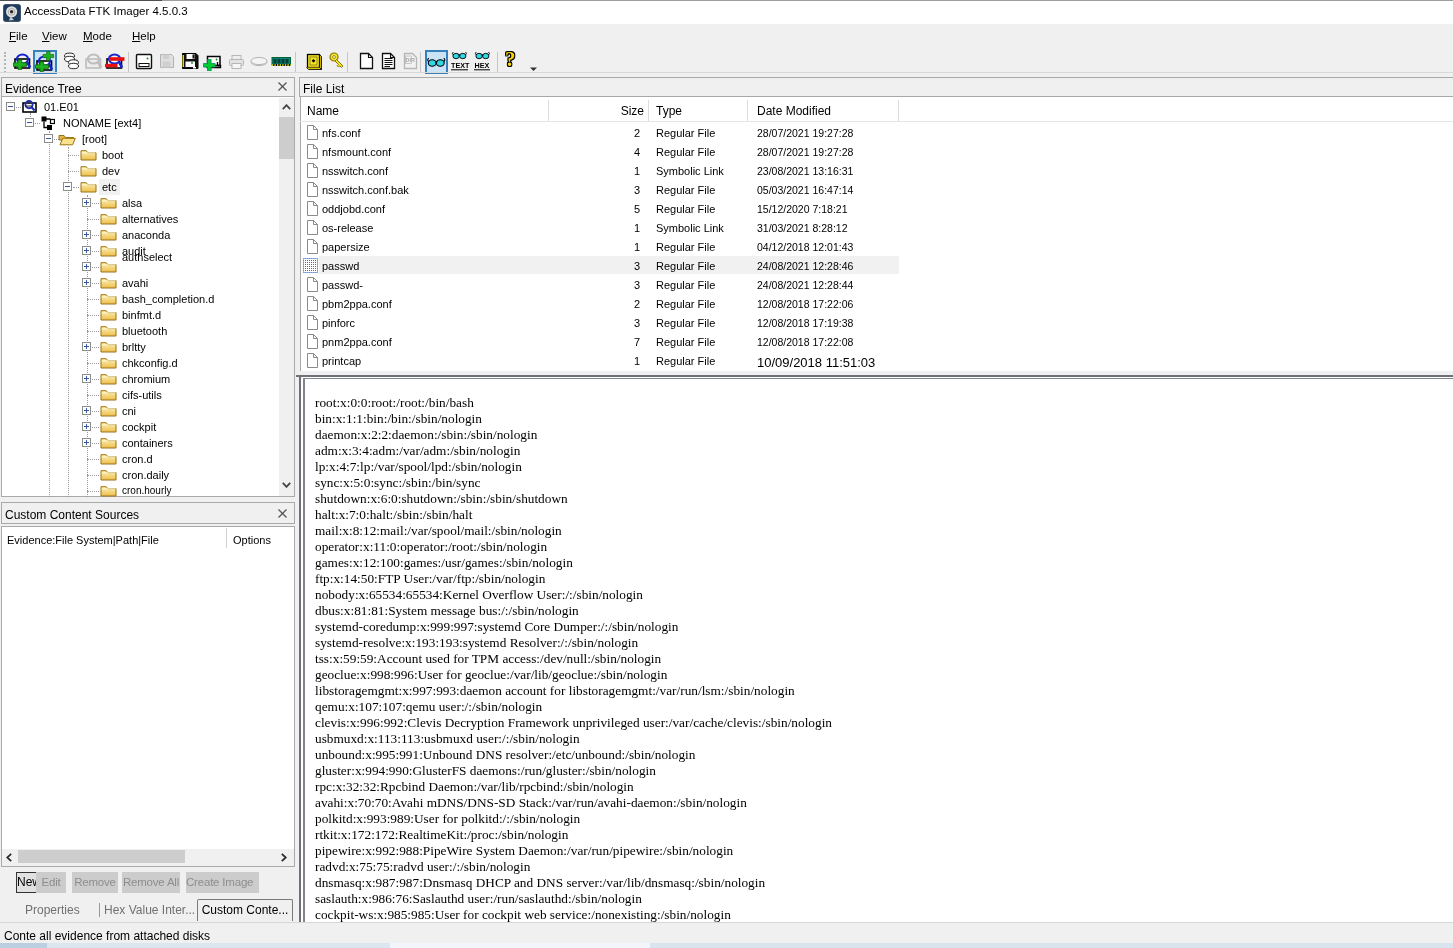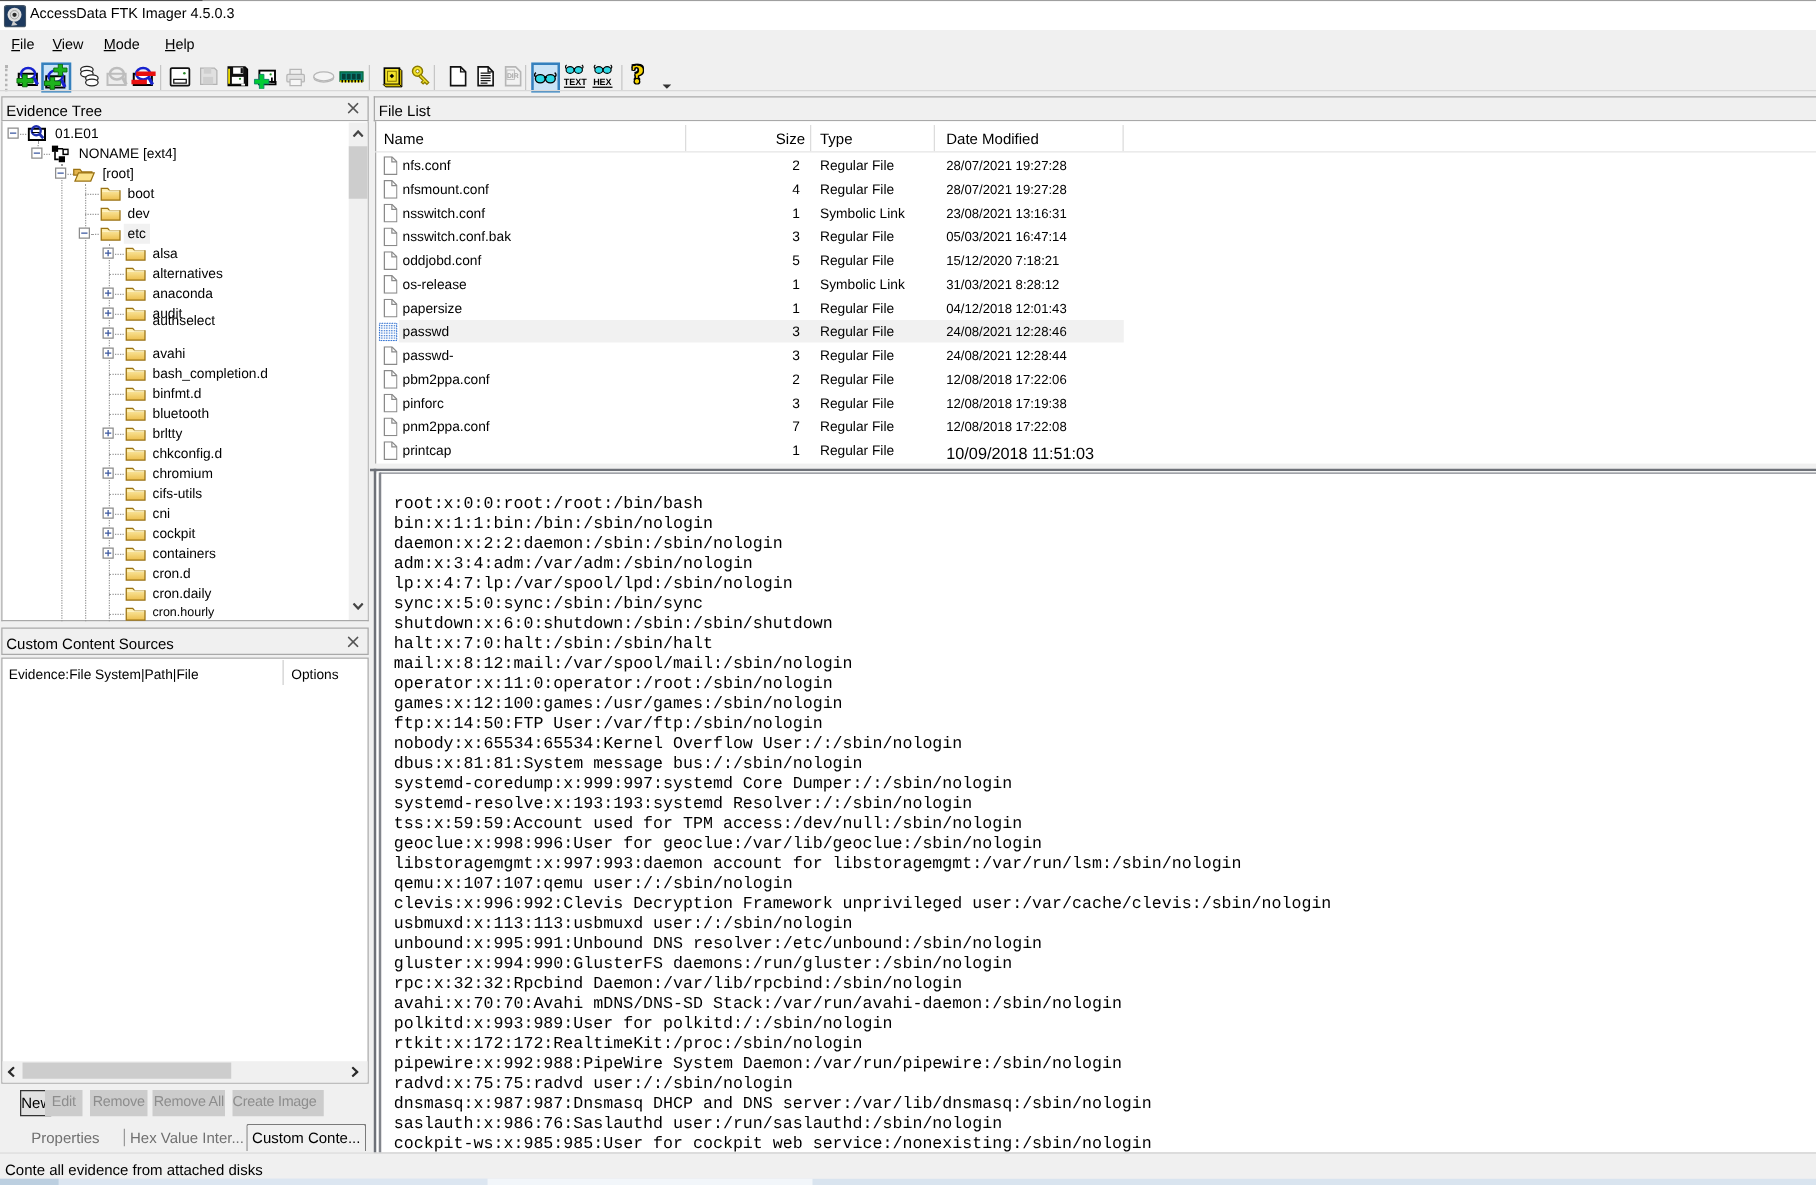--- a/index.html
+++ b/index.html
@@ -1,20 +1,20 @@
 <!DOCTYPE html>
 <html><head><meta charset="utf-8">
 <style>
 * { margin:0; padding:0; box-sizing:border-box; }
 html,body { width:1453px; height:948px; overflow:hidden; }
 body { font-family:"Liberation Sans", sans-serif; background:#f0f0f0; position:relative; }
 .abs { position:absolute; }
 .cap { background:#f0f0f0; border:1px solid #a9a9a9; font-size:12px; color:#000; }
 .capx { position:absolute; right:7px; top:4px; }
-pre { font-family:Liberation Mono, monospace; }
+pre { font-family:Liberation Serif, serif; }
 </style></head>
 <body>
 
 <div class="abs" style="left:0;top:0;width:1453px;height:1px;background:#9f9f9f"></div>
 <div class="abs" style="left:0;top:0;width:162px;height:1px;background:#4f4f4f"></div>
 <div class="abs" style="left:0;top:1px;width:1453px;height:23px;background:#fff"></div>
 <svg class="abs" style="left:3px;top:4px" width="18" height="18" viewBox="0 0 18 18">
 <rect x="0.5" y="0.5" width="17" height="17" rx="2" fill="#1d3a5f" stroke="#456"></rect>
 <circle cx="8.6" cy="7.8" r="5.6" fill="#dfdfdf"></circle>
     <circle cx="8.6" cy="7.8" r="1.7" fill="#2a2a2a"></circle>

